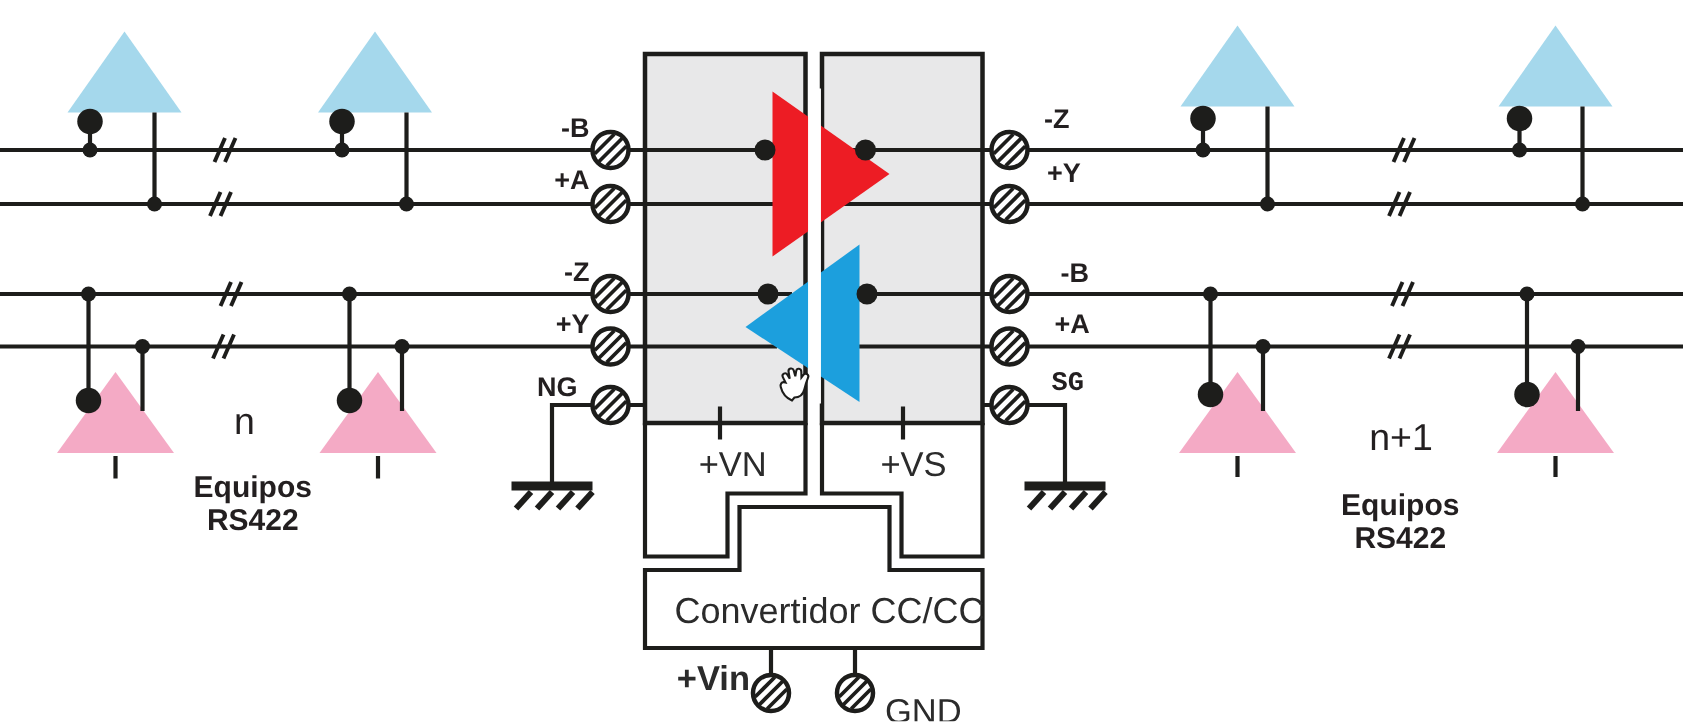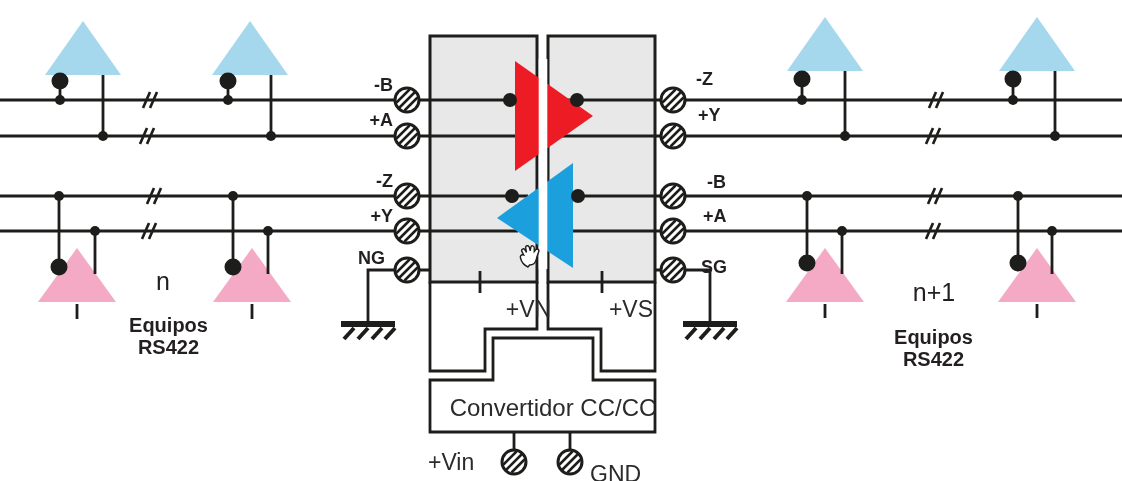--- a/index.html
+++ b/index.html
@@ -173,26 +173,26 @@
   <div class="lbl r" style="left:343px;top:76px;width:50px;">-B</div>
   <div class="lbl r" style="left:343px;top:111px;width:50px;">+A</div>
   <div class="lbl r" style="left:343px;top:172px;width:50px;">-Z</div>
   <div class="lbl r" style="left:343px;top:207px;width:50px;">+Y</div>
   <div class="lbl r" style="left:341px;top:249px;width:44px;text-align:right;">NG</div>
 
   <div class="lbl" style="left:696px;top:70px;">-Z</div>
   <div class="lbl" style="left:698px;top:106px;">+Y</div>
   <div class="lbl" style="left:707px;top:173px;">-B</div>
   <div class="lbl" style="left:703px;top:207px;">+A</div>
-  <div class="lbl" style="left:701px;top:258px;">SG</div>
-
-  <div class="pwr ctr" style="left:431px;top:297px;width:115px;position:absolute;margin-left:40px;">+VN</div>
-  <div class="pwr ctr" style="left:549px;top:297px;width:120px;position:absolute;margin-left:22px;">+VS</div>
+  <div class="lbl" style="left:701px;top:247px;font-family:Liberation Mono, monospace;">SG</div>
+
+  <div class="pwr ctr" style="left:431px;top:297px;width:115px;position:absolute;">+VN</div>
+  <div class="pwr ctr" style="left:549px;top:297px;width:120px;position:absolute;">+VS</div>
   <div class="conv" style="left:432px;top:395px;width:242px;">Convertidor CC/CC</div>
-  <div class="pwr" style="left:428px;top:450px;width:72px;">+Vin</div>
+  <div class="pwr" style="left:428px;top:440px;width:72px;text-align:right;font-weight:bold;">+Vin</div>
   <div class="pwr" style="left:590px;top:462px;">GND</div>
 
   <div class="grp-idx" style="left:143px;top:268px;width:40px;">n</div>
   <div class="grp-idx" style="left:903px;top:279px;width:62px;">n+1</div>
   <div class="grp-cap" style="left:106px;top:314px;width:125px;">Equipos
 RS422</div>
   <div class="grp-cap" style="left:871px;top:326px;width:125px;">Equipos
 RS422</div>
 
 </div>

